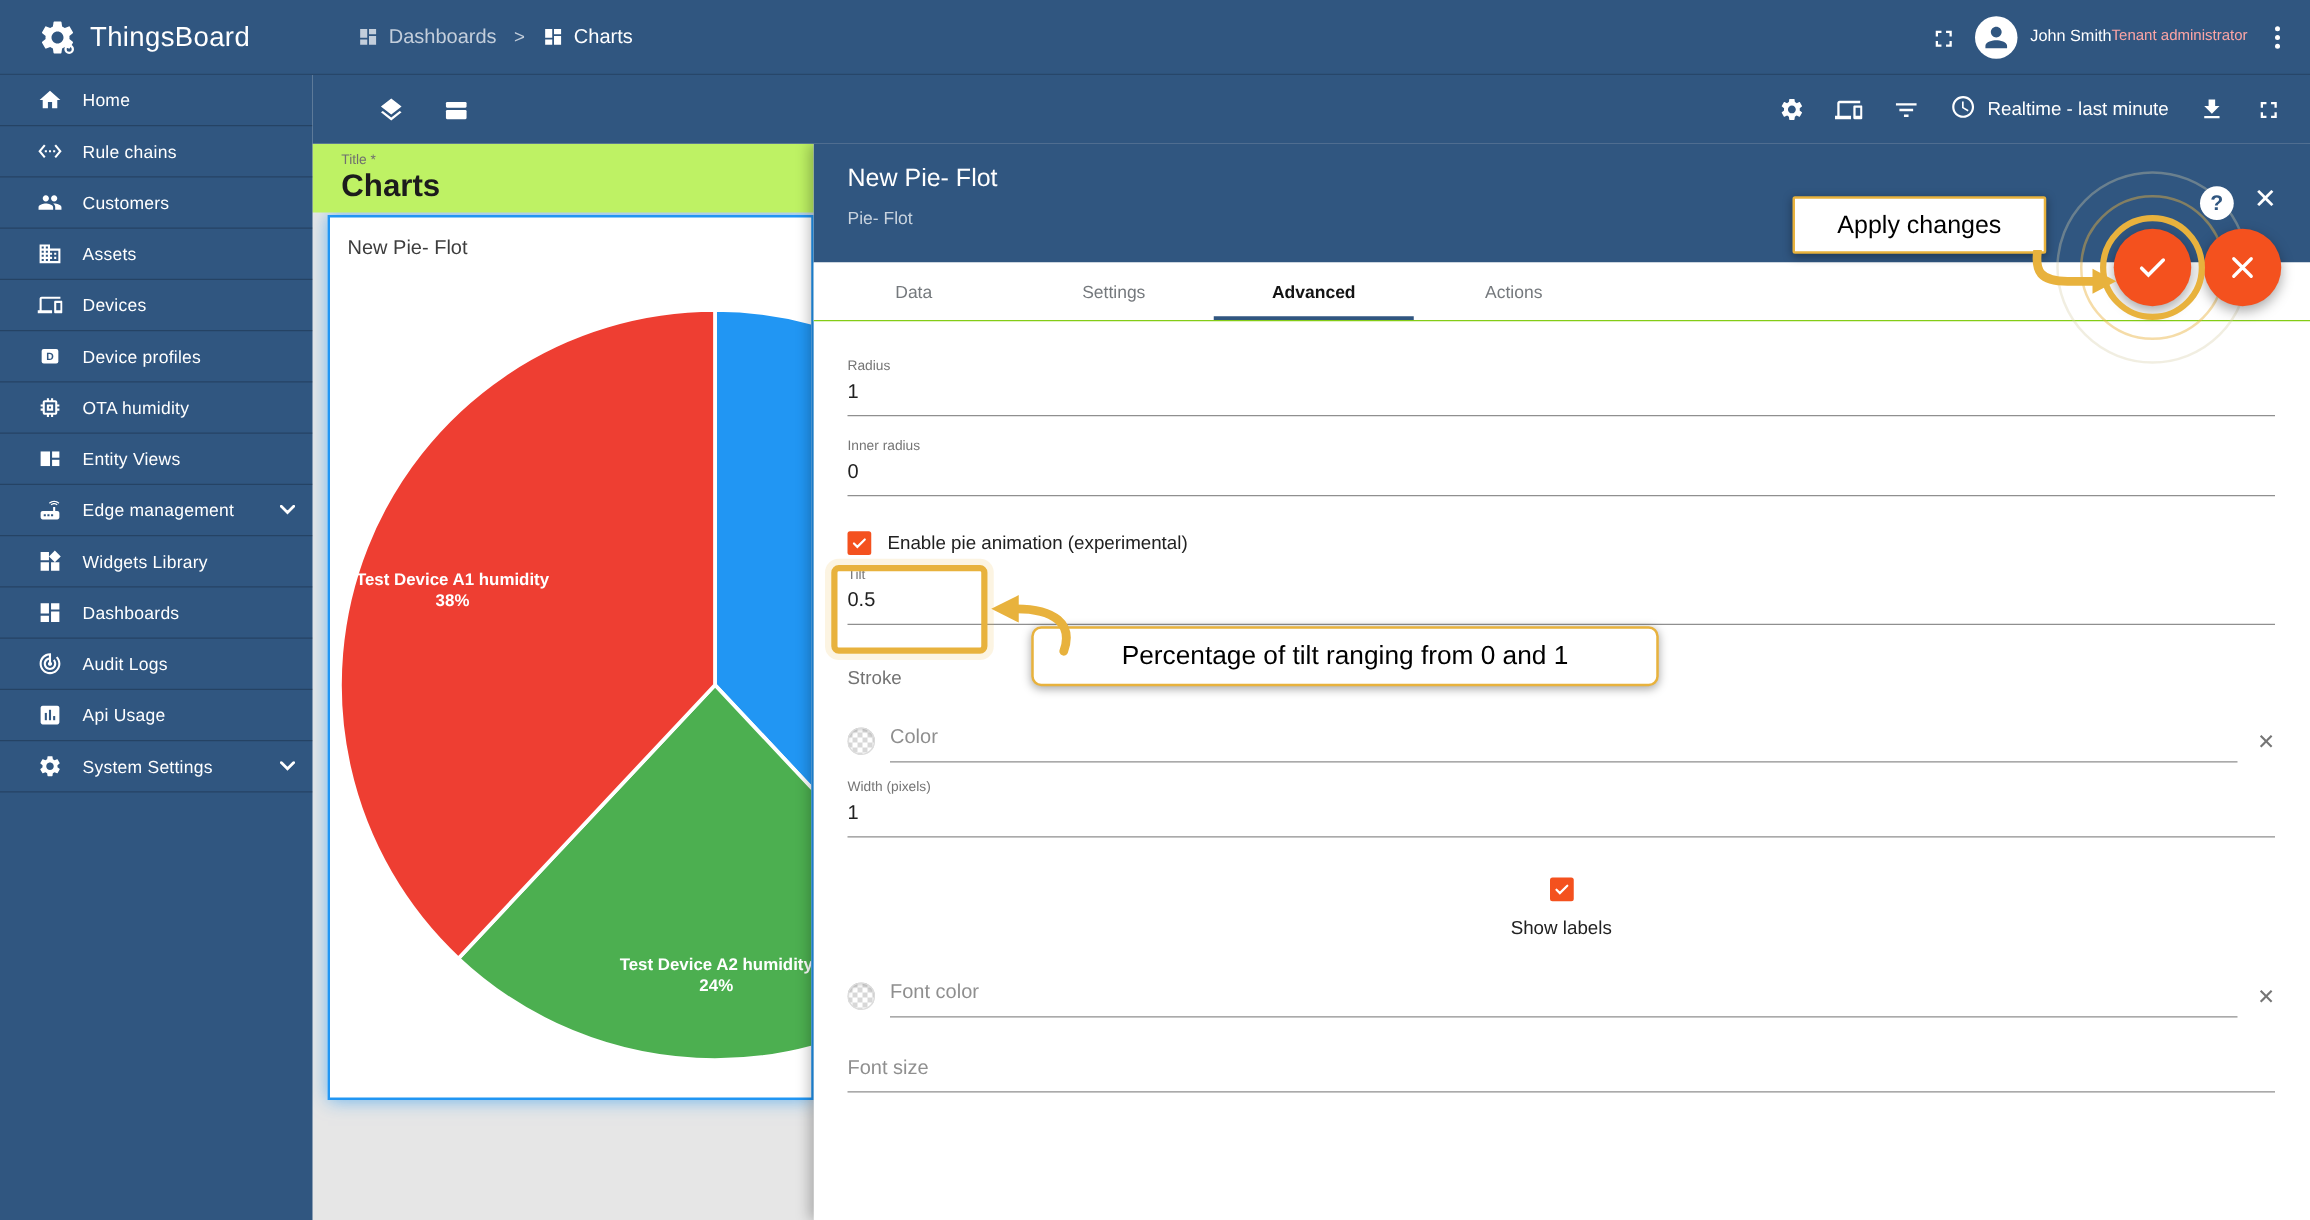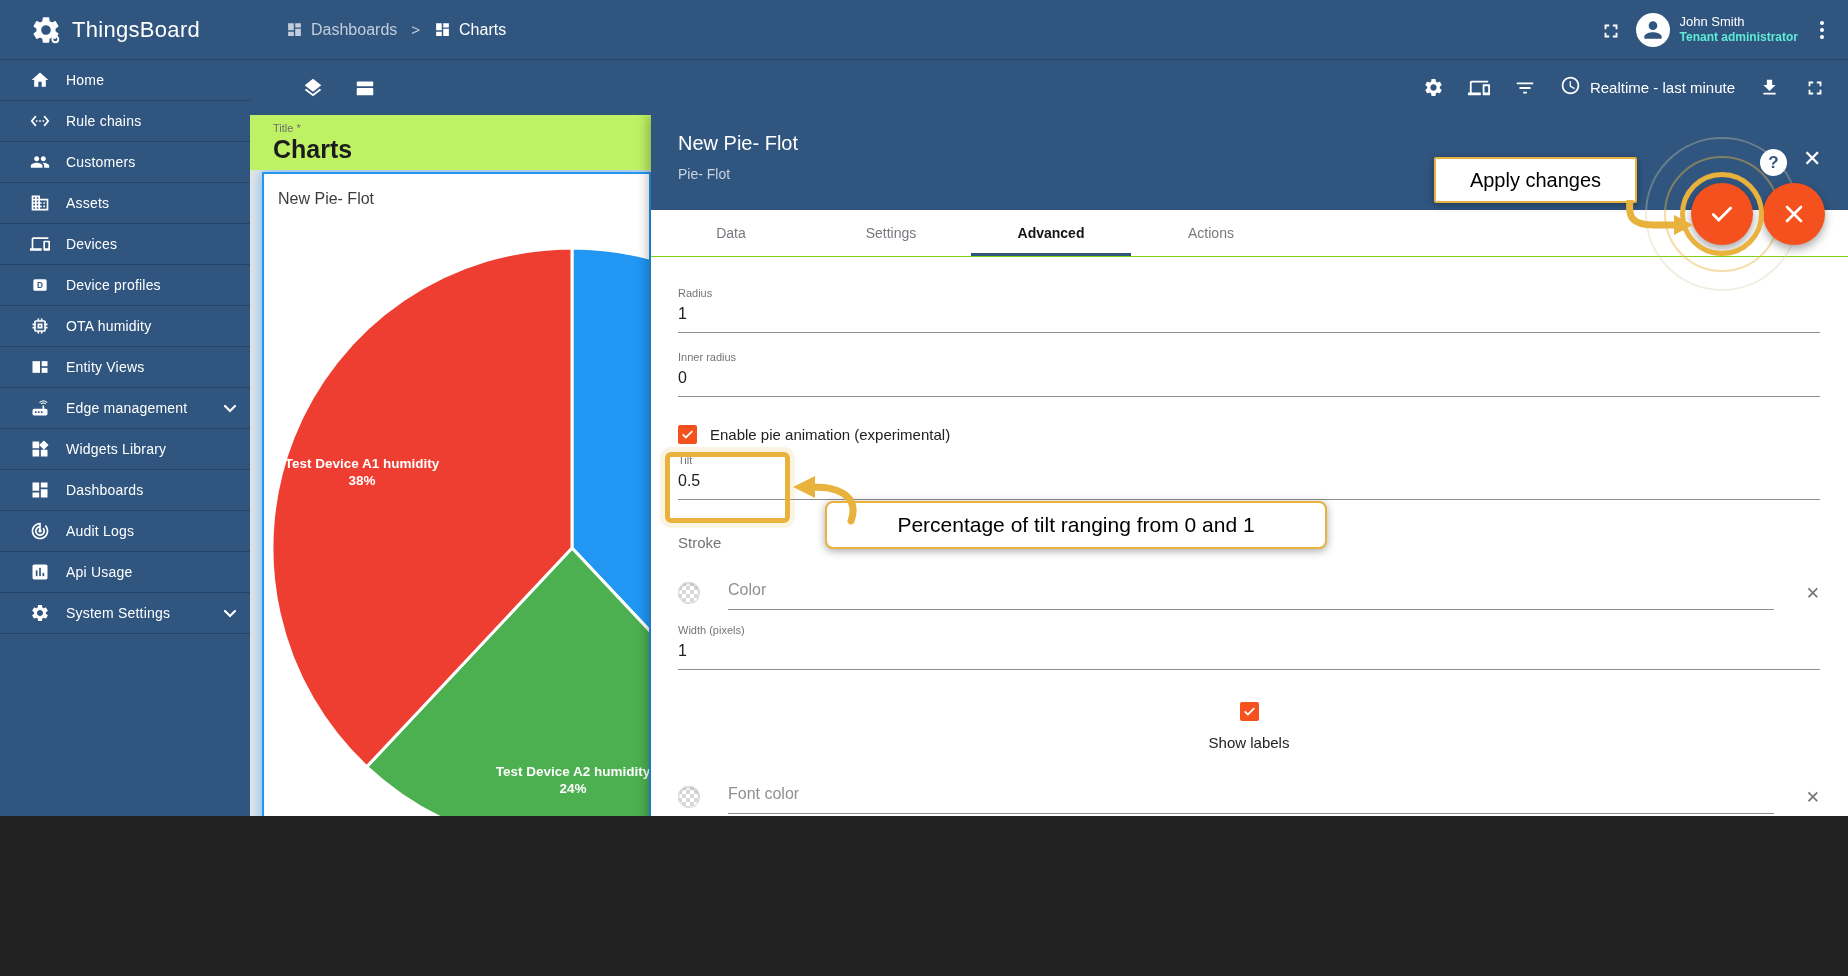--- a/index.html
+++ b/index.html
@@ -1,33 +1,33 @@
 <!DOCTYPE html>
 <html><head>
 <meta charset="utf-8">
 <style>
   * { margin:0; padding:0; box-sizing:border-box; }
   body { font-family:"Liberation Sans", sans-serif; background:#222; }
-  .app { position:relative; width:1848px; height:816px; overflow:hidden; background:#e6e6e6; }
+  .app { position:relative; width:1848px; height:976px; overflow:hidden; background:#e6e6e6; }
 
   
   .header { position:absolute; left:0; top:0; width:1848px; height:60px; background:#305680; display:flex; align-items:center; z-index:30; border-bottom:1px solid rgba(0,0,0,.18); }
   .logo-area { width:250px; height:60px; display:flex; align-items:center; padding-left:30px; gap:10px; }
   .logo-area .brand { color:#fff; font-size:22px; font-weight:400; letter-spacing:.3px; }
   .breadcrumb { display:flex; align-items:center; gap:10px; margin-left:36px; }
   .crumb { display:flex; align-items:center; gap:8px; font-size:16px; }
   .crumb.dim { color:#c3cedb; }
   .crumb.lit { color:#ffffff; }
   .crumb-sep { color:#c3cedb; font-size:15px; margin:0 4px; }
   .header-right { margin-left:auto; display:flex; align-items:center; gap:16px; padding-right:18px; }
   .user-block { display:flex; align-items:center; gap:10px; }
   .avatar { width:34px; height:34px; border-radius:50%; background:#fff; display:flex; align-items:center; justify-content:center; }
-  .user-texts { display:flex; flex-direction:column; line-height:1.25; }
+  .user-texts { display:flex; flex-direction:row; line-height:1.25; }
   .user-name { color:#fff; font-size:13px; }
-  .user-role { color:#5eead4; font-size:12px;font-weight:bold; }
+  .user-role { color:#fca5a5; font-size:12px; }
   .dots { display:flex; flex-direction:column; gap:3px; padding:4px 6px; }
   .dots i { width:4px; height:4px; border-radius:50%; background:#fff; }
 
   
   .sidebar { position:absolute; left:0; top:60px; width:250px; height:916px; background:#305680; z-index:20; }
   .side-item { height:41px; display:flex; align-items:center; padding:0 14px 0 30px; gap:16px; border-bottom:1px solid rgba(0,0,0,.22); cursor:pointer; }
   .side-item .lbl { color:#fff; font-size:14px; font-weight:500; letter-spacing:.2px; flex:1; }
   .icon20 { width:20px; height:20px; flex:0 0 20px; }
   .icon20 svg, .icon18 svg { display:block; }
 
@@ -63,21 +63,21 @@
 
   .panel-content { position:absolute; left:0; top:142px; width:100%; padding:30px 28px 0 27px; }
   .field { margin-bottom:18px; }
   .f-label { font-size:11px; color:#757575; }
   .f-value { font-size:16px; color:#212121; line-height:20px; padding:5px 0 8px; border-bottom:1px solid #8f8f8f; }
   .f-value.placeholder { color:#8f8f8f; }
   .cb-row { display:flex; align-items:center; gap:13px; margin:28px 0 10px; }
   .cb { width:19px; height:19px; border-radius:2px; background:#f4511e; display:flex; align-items:center; justify-content:center; cursor:pointer; }
   .cb-label { font-size:15px; color:#212121; }
   .section-label { font-size:15px; color:#737373; margin:34px 0 24px; }
-  .color-row { display:flex; align-items:flex-end; margin-bottom:14px;gap:16px; }
+  .color-row { display:flex; align-items:flex-end; margin-bottom:14px; }
   .swatch { width:22px; height:22px; border-radius:50%; margin-bottom:6px;
             background:repeating-conic-gradient(#d8d8d8 0% 25%, #ffffff 0% 50%); background-size:8px 8px;
             box-shadow:inset 0 0 0 1px #dcdcdc, inset 0 2px 3px rgba(0,0,0,.18); }
   .color-line { flex:1; margin-left:12px; border-bottom:1px solid #8f8f8f; font-size:16px; color:#8f8f8f; padding:6px 0 10px; }
   .clear-x { margin-left:16px; margin-bottom:8px; color:#757575; font-size:17px; line-height:1; cursor:pointer; }
   .mt32 { margin-top:32px;flex-direction:column; }
 
   
   .gold-box { position:absolute; left:14px; top:337px; width:125px; height:71px; border:5px solid #e8b23d; border-radius:6px; box-shadow:0 0 0 5px rgba(232,178,61,.15); z-index:15; pointer-events:none; }
   .tooltip { position:absolute; background:#fff; border:2px solid #e8b23d; box-shadow:0 2px 8px rgba(0,0,0,.35); display:flex; align-items:center; justify-content:center; color:#000; z-index:16; }

